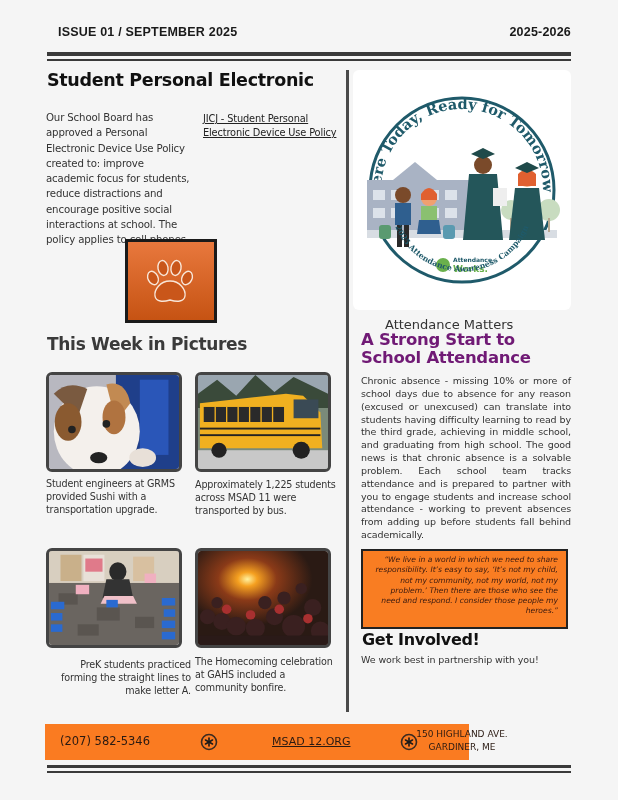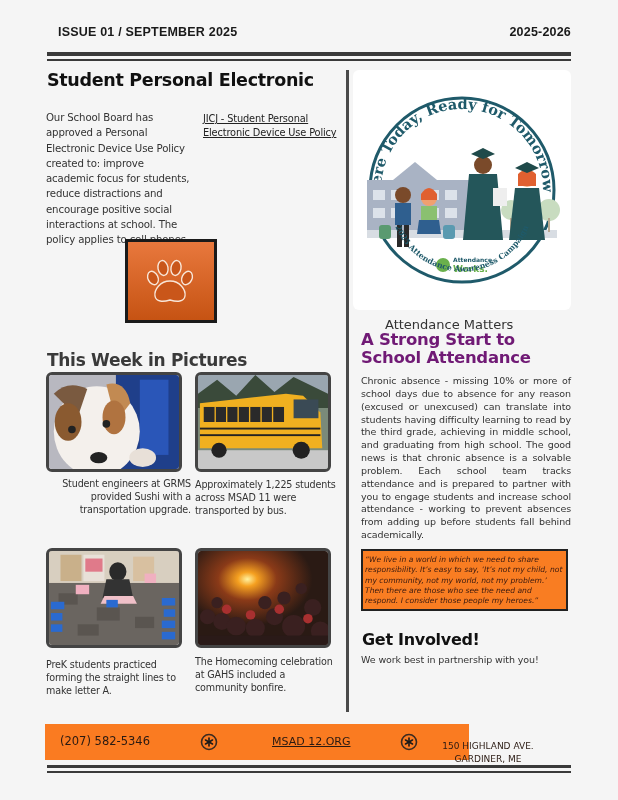--- a/index.html
+++ b/index.html
@@ -23,45 +23,45 @@
       font-family: "DejaVu Sans", sans-serif; font-weight: bold; font-size: 17.5px; line-height: 18px; color: #111; letter-spacing: -0.3px; }
     .policy-col { position: absolute; top: 110px; font-size: 10.2px; line-height: 15.3px; color: #333; letter-spacing: -0.15px; }
     .policy-col.c1 { left: 46px; width: 148px; }
     .policy-col.c2 { left: 195px; width: 148px; }
     .policy-link { display: block; margin-top: 2px; padding-left: 8px; color: #222; text-decoration: underline; font-size: 9.8px; line-height: 14px; cursor: pointer; }
 
     .paw-box { position: absolute; left: 125px; top: 239px; width: 92px; height: 84px;
       border: 3px solid #1a1a1a; background: linear-gradient(#e8783d, #c65313); display: flex; align-items: center; justify-content: center; }
 
     .pics-title { position: absolute; left: 47px; top: 334px; font-family: "DejaVu Sans", sans-serif; font-weight: bold;
-      font-size: 17px; color: #3a3a3a; letter-spacing: -0.3px; margin-top: 16px; }
+      font-size: 17px; color: #3a3a3a; letter-spacing: -0.3px; }
 
     .photo { position: absolute; width: 136px; height: 100px; border: 3px solid #444; border-radius: 6px; overflow: hidden; }
     .photo svg { display: block; width: 100%; height: 100%; }
     .caption { position: absolute; width: 145px; font-size: 9.6px; line-height: 12.8px; color: #333; letter-spacing: -0.15px; }
 
     
     .attend-img { position: absolute; left: 353px; top: 70px; width: 218px; height: 240px; background: #fff; border-radius: 6px; }
     .attend-kicker { position: absolute; left: 361px; top: 317px; font-size: 13px; color: #333; margin-left: 24px; }
     .attend-title { position: absolute; left: 361px; top: 331px; width: 210px; font-weight: bold; font-size: 16.5px; line-height: 18px; color: #701a75; letter-spacing: -0.3px; }
     .attend-body { position: absolute; left: 361px; top: 375px; width: 210px; font-size: 9.5px; line-height: 12.85px; color: #333; text-align: justify; letter-spacing: -0.1px; }
 
-    .quote-box { position: absolute; left: 361px; top: 549px; width: 207px; height: 62px; background: #f97d22; border: 2.5px solid #222;
-      padding: 4px 2px; text-align: left; font-style: italic; font-size: 7.6px; line-height: 10.3px; color: #3a1a10; }
+    .quote-box { position: absolute; left: 361px; top: 549px; width: 207px; height: 80px; background: #f97d22; border: 2.5px solid #222;
+      padding: 4px 8px; text-align: right; font-style: italic; font-size: 7.6px; line-height: 10.3px; color: #3a1a10; }
     .quote-box .attr { display: block; }
 
     .involved-title { position: absolute; left: 362px; top: 630px; font-weight: bold; font-size: 16px; color: #111; letter-spacing: -0.3px; }
     .involved-body { position: absolute; left: 361px; top: 654px; width: 210px; font-size: 9.5px; line-height: 12.8px; color: #333; letter-spacing: -0.1px; }
     .involved-body .l2 { text-align: justify; text-align-last: left; }
 
     
     .footer-band { position: absolute; left: 45px; top: 724px; width: 424px; height: 36px; background: #fa7b21; font-size: 11.5px; color: #2a1a12; }
     .footer-band .phone { position: absolute; left: 15px; top: 10px; font-size: 11.5px; }
     .footer-band .url { position: absolute; left: 227px; top: 11px; font-size: 11px; text-decoration: underline; cursor: pointer; }
-    .footer-band .addr { position: absolute; left: 384px; top: 4px; width: 118px; text-align: center; font-size: 9px; line-height: 13px; margin-top: 12px; }
+    .footer-band .addr { position: absolute; left: 358px; top: 4px; width: 118px; text-align: center; font-size: 9px; line-height: 13px; }
     .footer-band .star { position: absolute; top: 9px; width: 18px; height: 18px; }
     .bottom-rule-a { position: absolute; top: 765px; left: 47px; width: 524px; height: 3px; background: #3a3a3a; }
     .bottom-rule-b { position: absolute; top: 771px; left: 47px; width: 524px; height: 1.5px; background: #3a3a3a; }
   </style>
 </head>
 <body>
 
 <div class="masthead">
   <span class="issue">ISSUE 01 / SEPTEMBER 2025</span>
   <span class="year">2025-2026</span>
@@ -102,21 +102,21 @@
     <path d="M5 20 Q20 5 40 15 L30 45 Z" fill="#7a5a40"></path>
     <path d="M60 10 Q80 5 85 30 L70 50 Z" fill="#c28a52"></path>
     <ellipse cx="20" cy="50" rx="14" ry="20" fill="#8a5a30"></ellipse>
     <ellipse cx="68" cy="45" rx="12" ry="18" fill="#b07340"></ellipse>
     <circle cx="24" cy="58" r="4" fill="#222"></circle>
     <circle cx="60" cy="52" r="4" fill="#222"></circle>
     <ellipse cx="52" cy="88" rx="9" ry="6" fill="#222"></ellipse>
     <ellipse cx="98" cy="88" rx="14" ry="10" fill="#e8e0d8"></ellipse>
   </svg>
 </div>
-<div class="caption" style="left:46px; top:478px;text-align:right;">Student engineers at GRMS provided Sushi with a transportation upgrade.</div>
+<div class="caption" style="left:46px; top:478px;">Student engineers at GRMS provided Sushi with a transportation upgrade.</div>
 
 <div class="photo" style="left:195px; top:372px;">
   <svg viewBox="0 0 136 100" preserveAspectRatio="none">
     <rect width="136" height="100" fill="#7a8a7a"></rect>
     <rect width="136" height="30" fill="#9aa6b0"></rect>
     <path d="M0 20 L20 5 L40 22 L60 0 L80 18 L100 2 L136 20 L136 35 L0 35 Z" fill="#3a4a3a"></path>
     <rect y="80" width="136" height="20" fill="#c8c8c8"></rect>
     <path d="M2 30 L92 20 L110 22 L128 40 L130 78 L2 78 Z" fill="#f0b020"></path>
     <rect x="6" y="34" width="84" height="16" fill="#2a2a2a"></rect>
     <g stroke="#f0b020" stroke-width="1.4">
@@ -160,21 +160,21 @@
         <rect x="2" y="66" width="12" height="8"></rect>
         <rect x="2" y="78" width="12" height="8"></rect>
       <rect x="60" y="52" width="12" height="8"></rect>
       <rect x="118" y="50" width="14" height="8"></rect>
         <rect x="120" y="62" width="12" height="8"></rect>
         <rect x="118" y="74" width="14" height="8"></rect>
         <rect x="118" y="86" width="14" height="8"></rect>
     </g>
   </svg>
 </div>
-<div class="caption" style="left:46px; top:659px;">PreK students practiced forming the straight lines to make letter A.</div>
+<div class="caption" style="left:46px; top:659px;text-align:right;">PreK students practiced forming the straight lines to make letter A.</div>
 
 <div class="photo" style="left:195px; top:548px;">
   <svg viewBox="0 0 136 100" preserveAspectRatio="none">
     <defs>
       <radialGradient id="fire" cx="0.38" cy="0.3" r="0.5">
         <stop offset="0" stop-color="#fff2a0"></stop>
         <stop offset="0.15" stop-color="#f5a020"></stop>
         <stop offset="0.45" stop-color="#8a3a18"></stop>
         <stop offset="1" stop-color="#2a1a14"></stop>
       </radialGradient>

